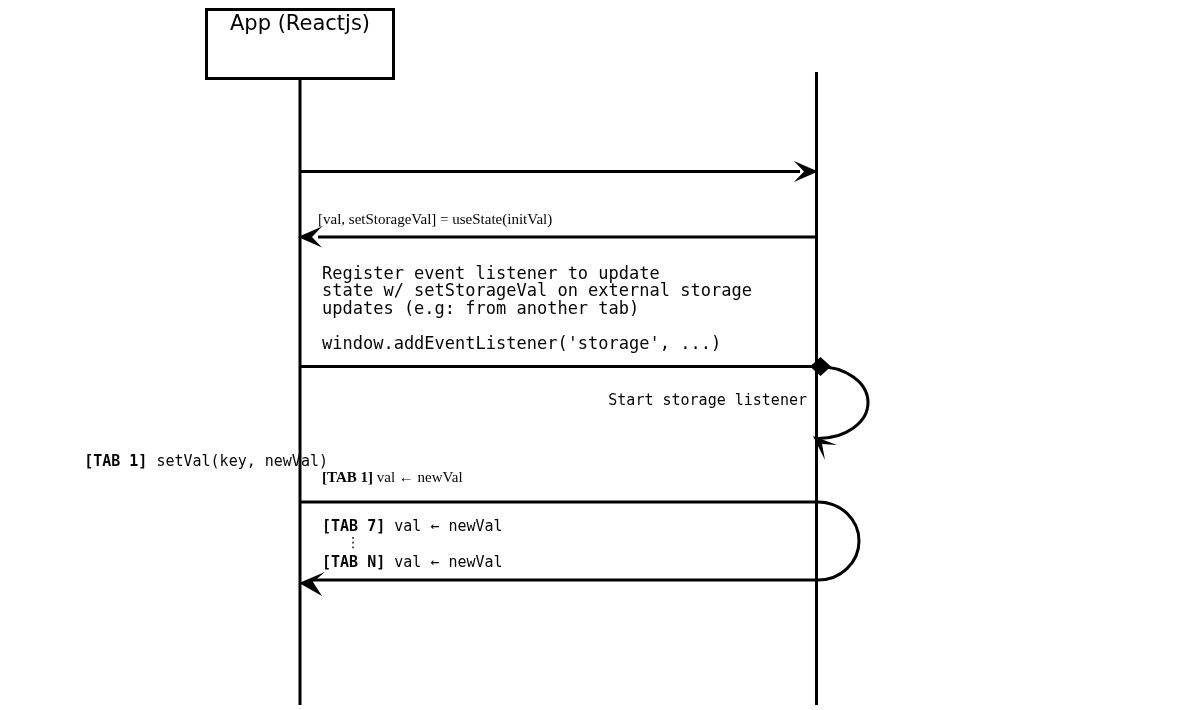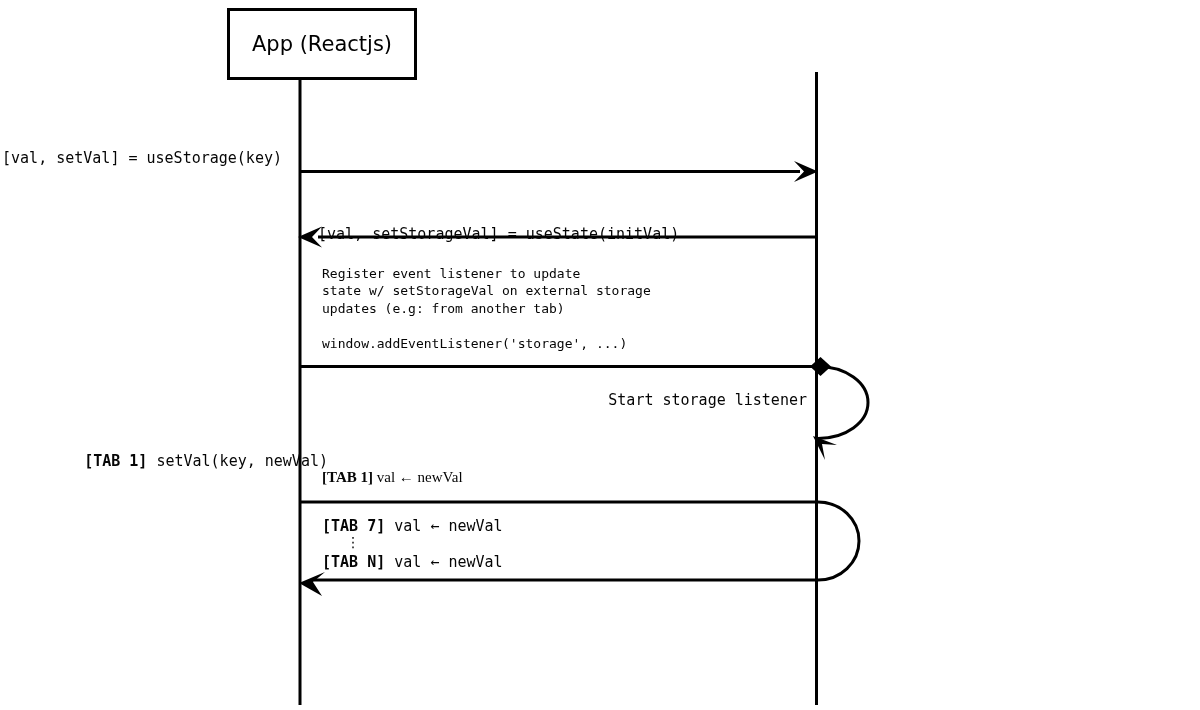--- a/index.html
+++ b/index.html
@@ -5,31 +5,31 @@
   html,body { margin:0; padding:0; background:#ffffff; }
   .stage {
     position:relative; width:1200px; height:710px; background:#ffffff;
     font-family:"DejaVu Sans Mono", monospace; color:#000;
     overflow:hidden;
   }
   svg.wires { position:absolute; left:0; top:0; width:1200px; height:710px; z-index:1; }
   .actor {
     position:absolute; z-index:3; box-sizing:border-box;
     border:3px solid #000; background:#ffffff;
-    display:flex; align-items:center; justify-content:center;
-    font-family:"DejaVu Sans", sans-serif; font-size:21px; color:#000;margin-left:22px;
+    display:flex; justify-content:center;
+    font-family:"DejaVu Sans", sans-serif; font-size:21px; color:#000;
   }
   .actor-app { left:205px; top:8px; width:190px; height:72px; }
   .actor-browser { left:718px; top:3px; width:197px; height:71px; }
   .lbl {
     position:absolute; z-index:2; font-size:15px; line-height:18px;
     white-space:pre; color:#050505;
   }
   .ralign { text-align:right; }
-  .note { font-size:13px; line-height:17.4px; }
+  .note { font-size:17px; line-height:17.4px; }
   .note2 { font-size:14px; line-height:17.6px; }
   .b { font-weight:bold; }
 </style>
 </head>
 <body>
 
 <div class="stage">
 
   <svg class="wires" viewBox="0 0 1200 710">
 
@@ -51,24 +51,23 @@
     <line x1="300" y1="502" x2="818" y2="502" stroke="#000" stroke-width="3"></line>
     <path d="M 818 502 A 41 39 0 0 1 818 580" fill="none" stroke="#000" stroke-width="3"></path>
     <line x1="818" y1="580" x2="314" y2="580" stroke="#000" stroke-width="3"></line>
     <polygon points="299,583 325,572 313,582 322,596" fill="#000"></polygon>
   </svg>
 
   <div class="actor actor-app">
     <span>App (Reactjs)</span>
   </div>
 
-  <div class="lbl ralign" style="left:0; top:149px; width:282px;">[val, setVal] = useStorage(key)</div>
 
 
-  <div class="lbl" style="left:318px; top:225px;">[val, setStorageVal] = useState(initVal)</div>
+  <div class="lbl" style="left:318px; top:210px;font-family:Liberation Serif, serif;">[val, setStorageVal] = useState(initVal)</div>
 
   <div class="lbl note" style="left:322px; top:265px;">Register event listener to update
 state w/ setStorageVal on external storage
 updates (e.g: from another tab)
 
 window.addEventListener('storage', ...)</div>
 
   <div class="lbl ralign" style="left:507px; top:391px; width:300px;">Start storage listener</div>
 
   <div class="lbl ralign" style="left:0; top:452px; width:292px;padding-left:36px;"><span class="b">[TAB 1]</span><span> setVal(key, newVal)</span></div>

